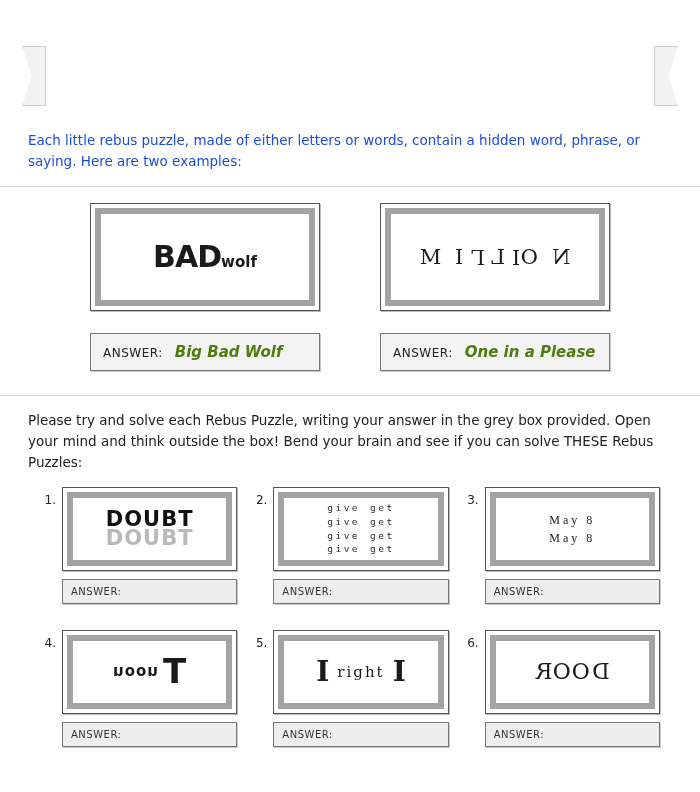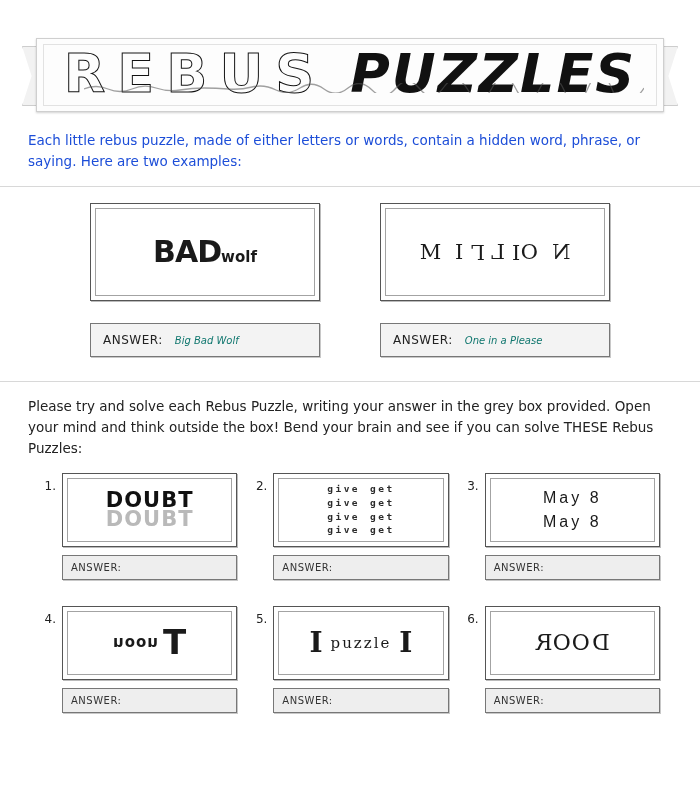--- a/index.html
+++ b/index.html
@@ -107,21 +107,21 @@
   }
   .example-col { width: 230px; }
 
   .puzzle-box {
     border: 1px solid #555;
     background: #fff;
     padding: 4px;
     box-shadow: 1px 1px 0 #bbb;
   }
   .puzzle-box-inner {
-    border: 1px solid #a3a3a3;
+    border: 6px solid #a3a3a3;
     height: 86px;
     display: flex;
     align-items: center;
     justify-content: center;
     overflow: hidden;
   }
 
   .answer-bar {
     margin-top: 22px;
     border: 1px solid #777;
@@ -132,23 +132,24 @@
     align-items: baseline;
     gap: 12px;
     font-family: "DejaVu Sans", sans-serif;
   }
   .answer-label {
     font-size: 12px;
     letter-spacing: .5px;
     color: #222;
   }
   .answer-text {
-    font-size: 10px;
-    color: #0f766e;
+    font-size: 15px;
+    color: #4d7c0f;
     font-style: italic;
+    font-weight: bold;
   }
 
   
   .instructions {
     margin: 14px 28px 0 28px;
     font-size: 13.5px;
     line-height: 1.55;
     color: #222;
     font-family: "DejaVu Sans", sans-serif;
   }
@@ -220,27 +221,27 @@
     margin-top: -2px;
   }
 
   .art-giveget {
     font-size: 9.5px;
     letter-spacing: 2.5px;
     line-height: 1.45;
     font-family: "DejaVu Sans Mono", monospace;
     color: #2b2b2b;
   }
-  .art-giveget .row { display: flex; gap: 10px; font-weight: bold; }
+  .art-giveget .row { display: flex; gap: 10px; }
 
   .art-may {
-    font-size: 16px;
+    font-size: 12px;
     letter-spacing: 3px;
     line-height: 1.5;
-    font-family: Liberation Sans, sans-serif;
+    font-family: Liberation Serif, serif;
   }
 
   .art-noon {
     display: flex;
     align-items: center;
     justify-content: center;
     gap: 4px;
   }
   .art-noon .noon {
     font-weight: bold;
@@ -273,31 +274,20 @@
   .art-door .flip { display: inline-block; transform: scaleX(-1); }
 
   .spacer { height: 10px; }
 </style>
 </head>
 <body>
 
 <div class="banner-wrap">
   <div class="ribbon-end left"></div>
   <div class="ribbon-end right"></div>
-  <div class="banner">
-    <div class="banner-inner">
-      <div class="banner-title">
-        <span class="word1">REBUS</span>
-        <span class="word2">PUZZLES</span>
-      </div>
-      <svg class="scribble" viewBox="0 0 560 10" preserveAspectRatio="none">
-        <path d="M0 6 Q 12 1 24 6 T 48 6 T 72 5 T 96 7 T 120 5 T 144 6 T 168 4 T 192 7 T 216 5 T 240 6 T 264 5 T 288 7 T 312 5 T 336 6 T 360 4 T 384 7 T 408 5 T 432 6 T 456 5 T 480 7 T 504 5 T 528 6 T 560 5" stroke="#555" stroke-width="1.3" fill="none"></path>
-      </svg>
-    </div>
-  </div>
 </div>
 
 <div class="intro">Each little rebus puzzle, made of either letters or words, contain a hidden word, phrase, or saying. Here are two examples:</div>
 <hr class="rule">
 
 <div class="examples">
 
   <div class="example-col">
     <div class="puzzle-box">
       <div class="puzzle-box-inner">
@@ -409,21 +399,21 @@
     </div>
   </div>
 
   <div class="cell">
     <div class="num">5.</div>
     <div class="cell-body">
       <div class="puzzle-box">
         <div class="puzzle-box-inner">
           <div class="art art-right">
             <span class="bigI">I</span>
-            <span class="word">puzzle</span>
+            <span class="word">right</span>
             <span class="bigI">I</span>
           </div>
         </div>
       </div>
       <div class="blank-answer">ANSWER:</div>
     </div>
   </div>
 
   <div class="cell">
     <div class="num">6.</div>

